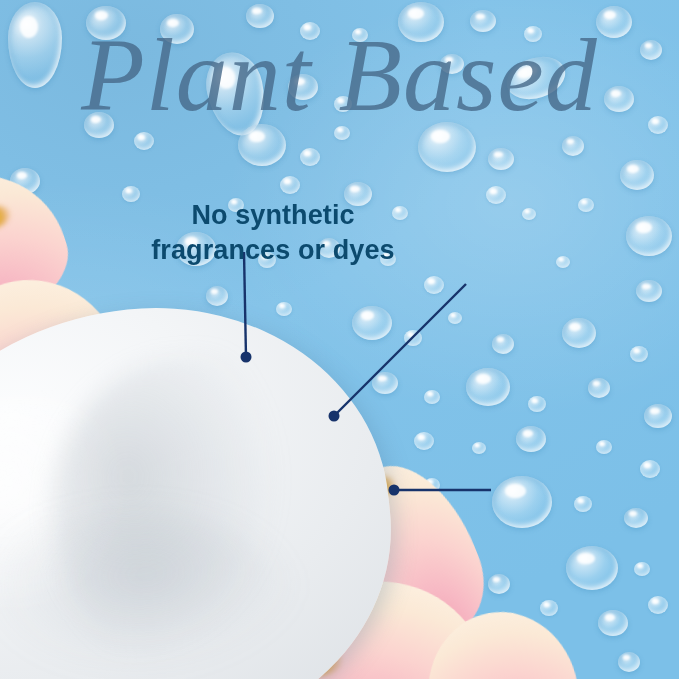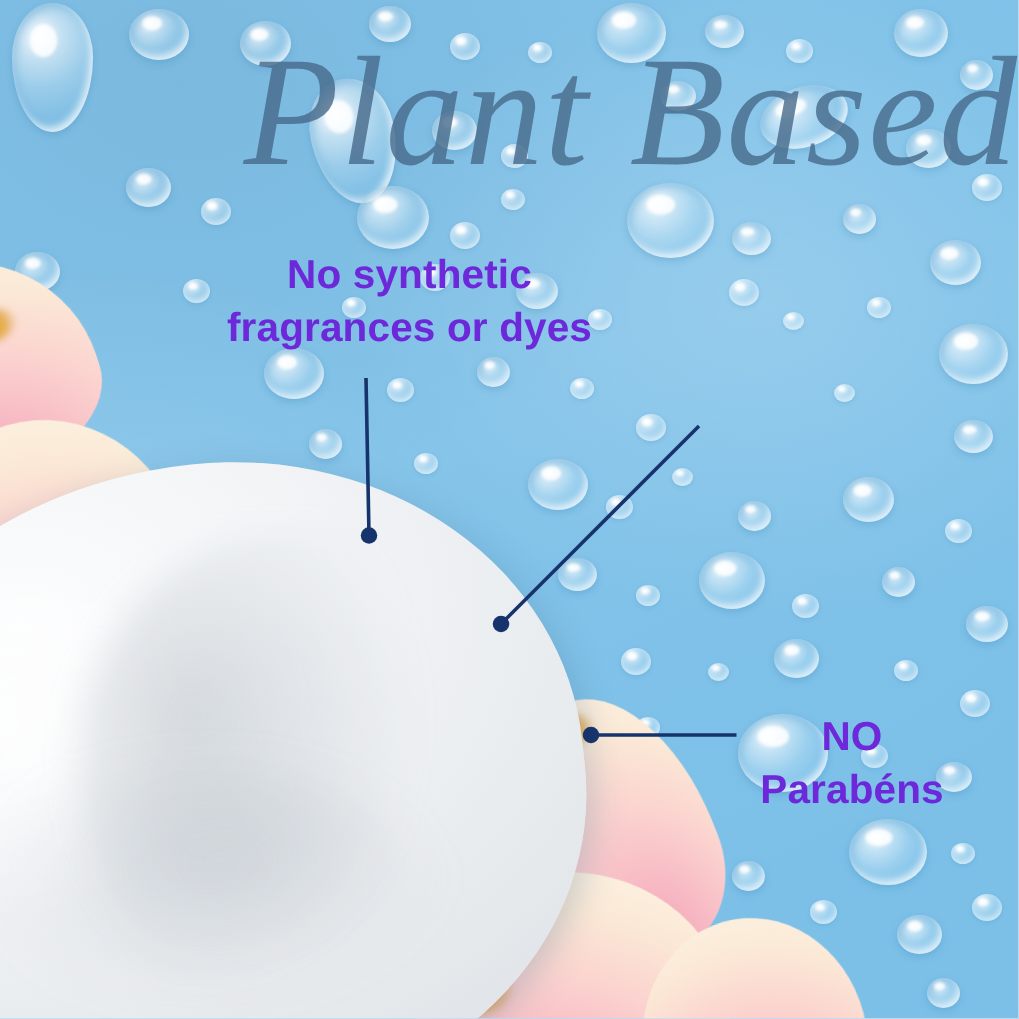--- a/index.html
+++ b/index.html
@@ -116,41 +116,42 @@
     background: radial-gradient(circle at 40% 40%, rgba(255,255,255,.85) 0%, rgba(255,255,255,0) 70%);
     filter: blur(8px);
   }
 
   
   #title {
     position: absolute;
     left: 0;
     top: 20px;
     width: 679px;
-    text-align: right;
+    text-align: center;
     font-family: "Liberation Serif", "DejaVu Serif", serif;
     font-style: italic;
     font-size: 104px;
     line-height: 1.05;
     letter-spacing: 1px;
     color: rgba(70,105,138,.80);
     white-space: nowrap;
     user-select: none;
   }
 
   
   .callout {
     position: absolute;
-    color: #6d28d9;
+    color: #0c4a6e;
     font-weight: bold;
     font-size: 27px;
     line-height: 1.28;
     text-align: center;
     letter-spacing: .1px;
     white-space: pre-line;
+    margin-top: 32px;
   }
   #callout-1 { left: 118px; top: 166px; width: 310px; }
   #callout-2 { left: 452px; top: 248px; width: 224px; }
   #callout-3 { left: 468px; top: 474px; width: 200px; }
 
   
   .leader { position: absolute; overflow: visible; }
   .leader line { stroke: #17336B; stroke-width: 2.4; }
   .leader circle { fill: #17336B; }
 </style>
@@ -283,16 +284,14 @@
     <line x1="466" y1="284" x2="334" y2="416"></line>
     <circle cx="334" cy="416" r="5.5"></circle>
   </svg>
   <svg class="leader" style="left:0; top:0;" width="679" height="679">
     <line x1="491" y1="490" x2="394" y2="490"></line>
     <circle cx="394" cy="490" r="5.5"></circle>
   </svg>
 
   <div class="callout" id="callout-1">No synthetic
 fragrances or dyes</div>
-  <div class="callout" id="callout-3">NO
-Parabéns</div>
 
 </div>
 
 </body></html>

